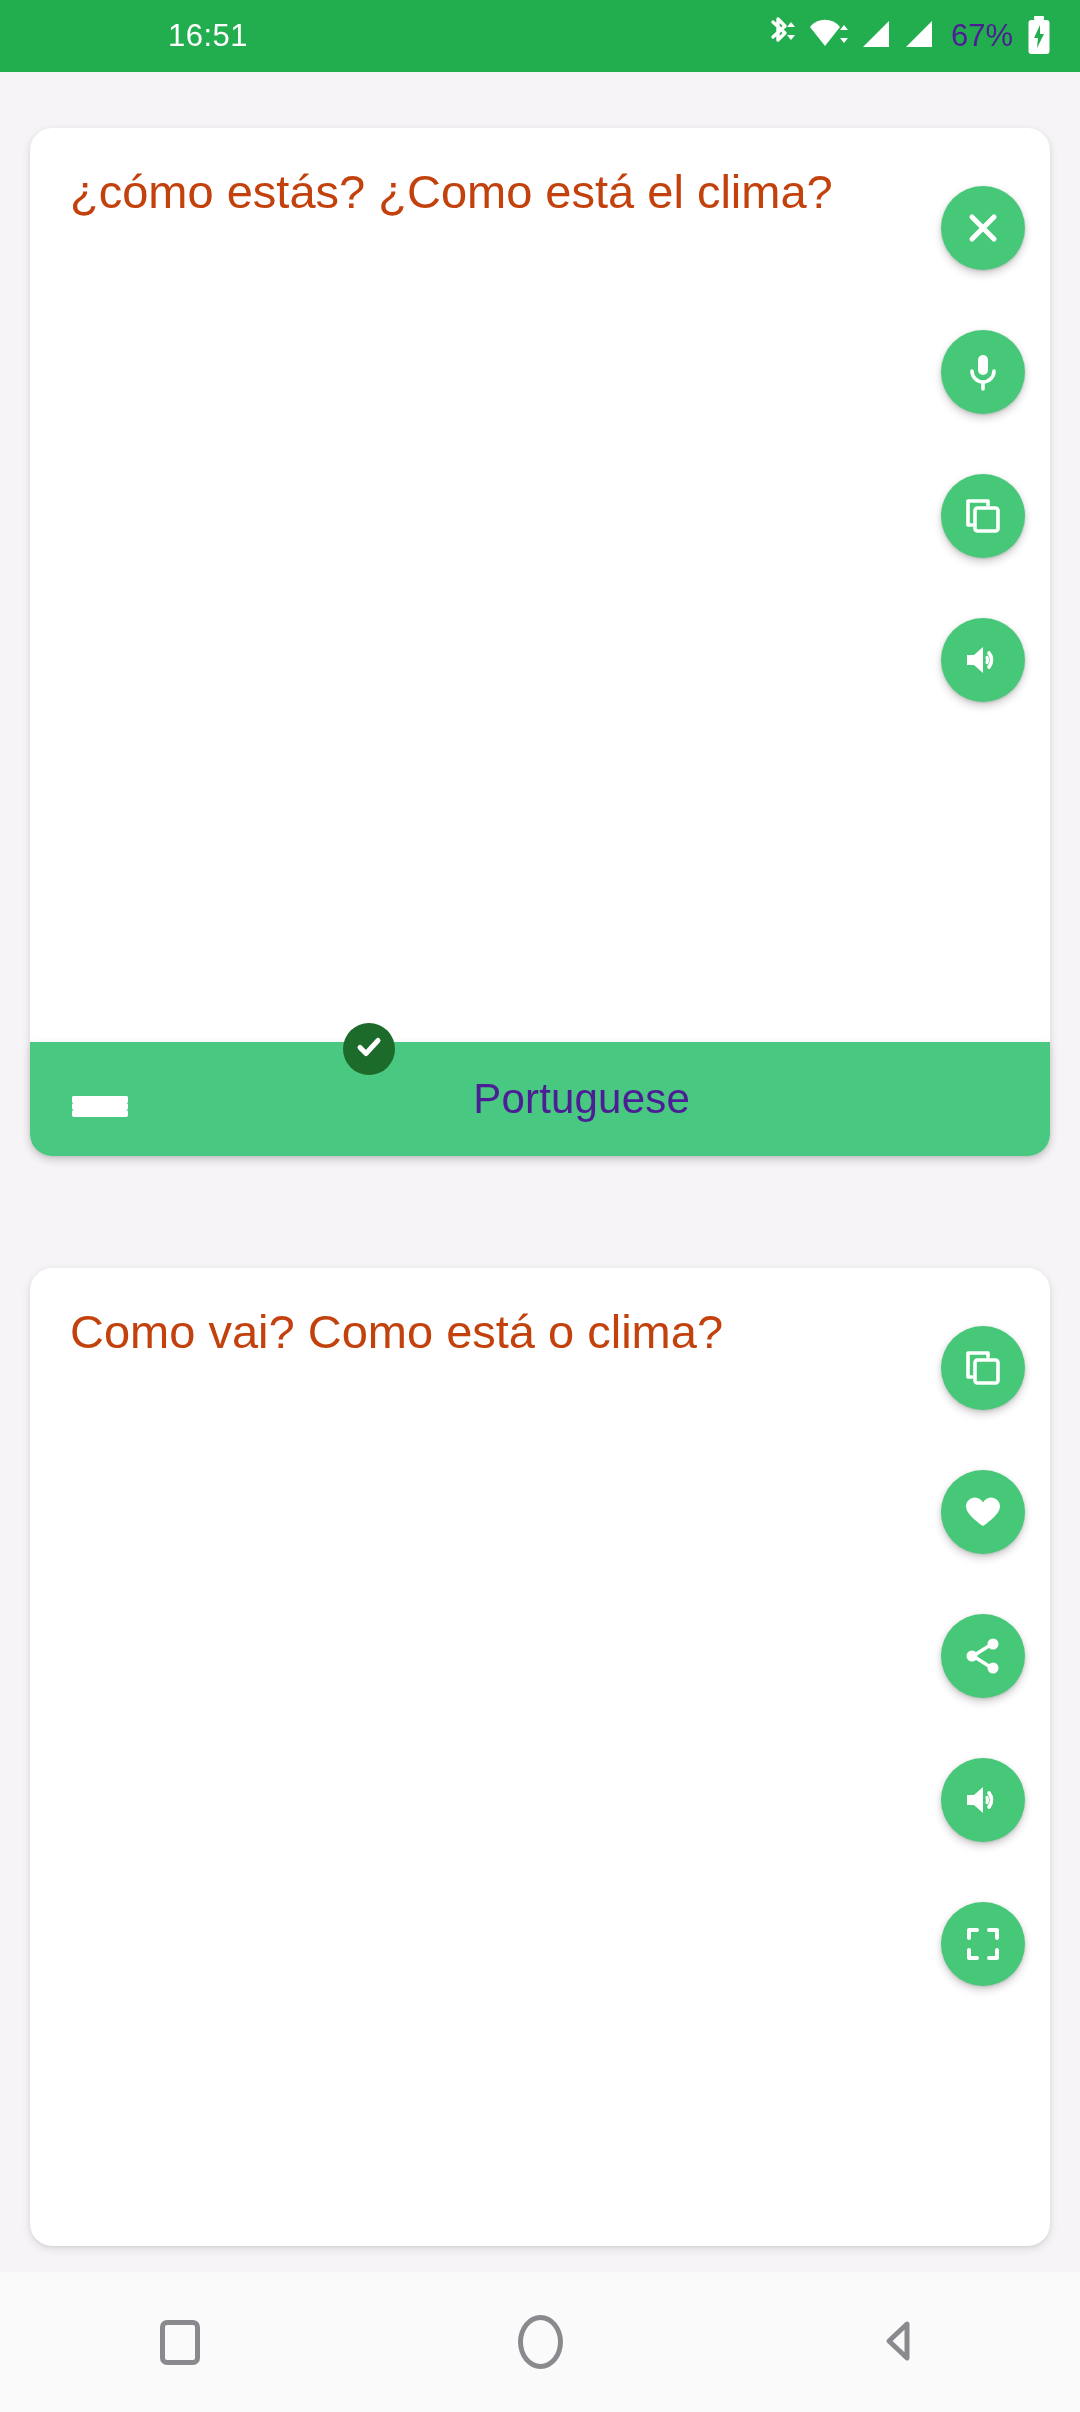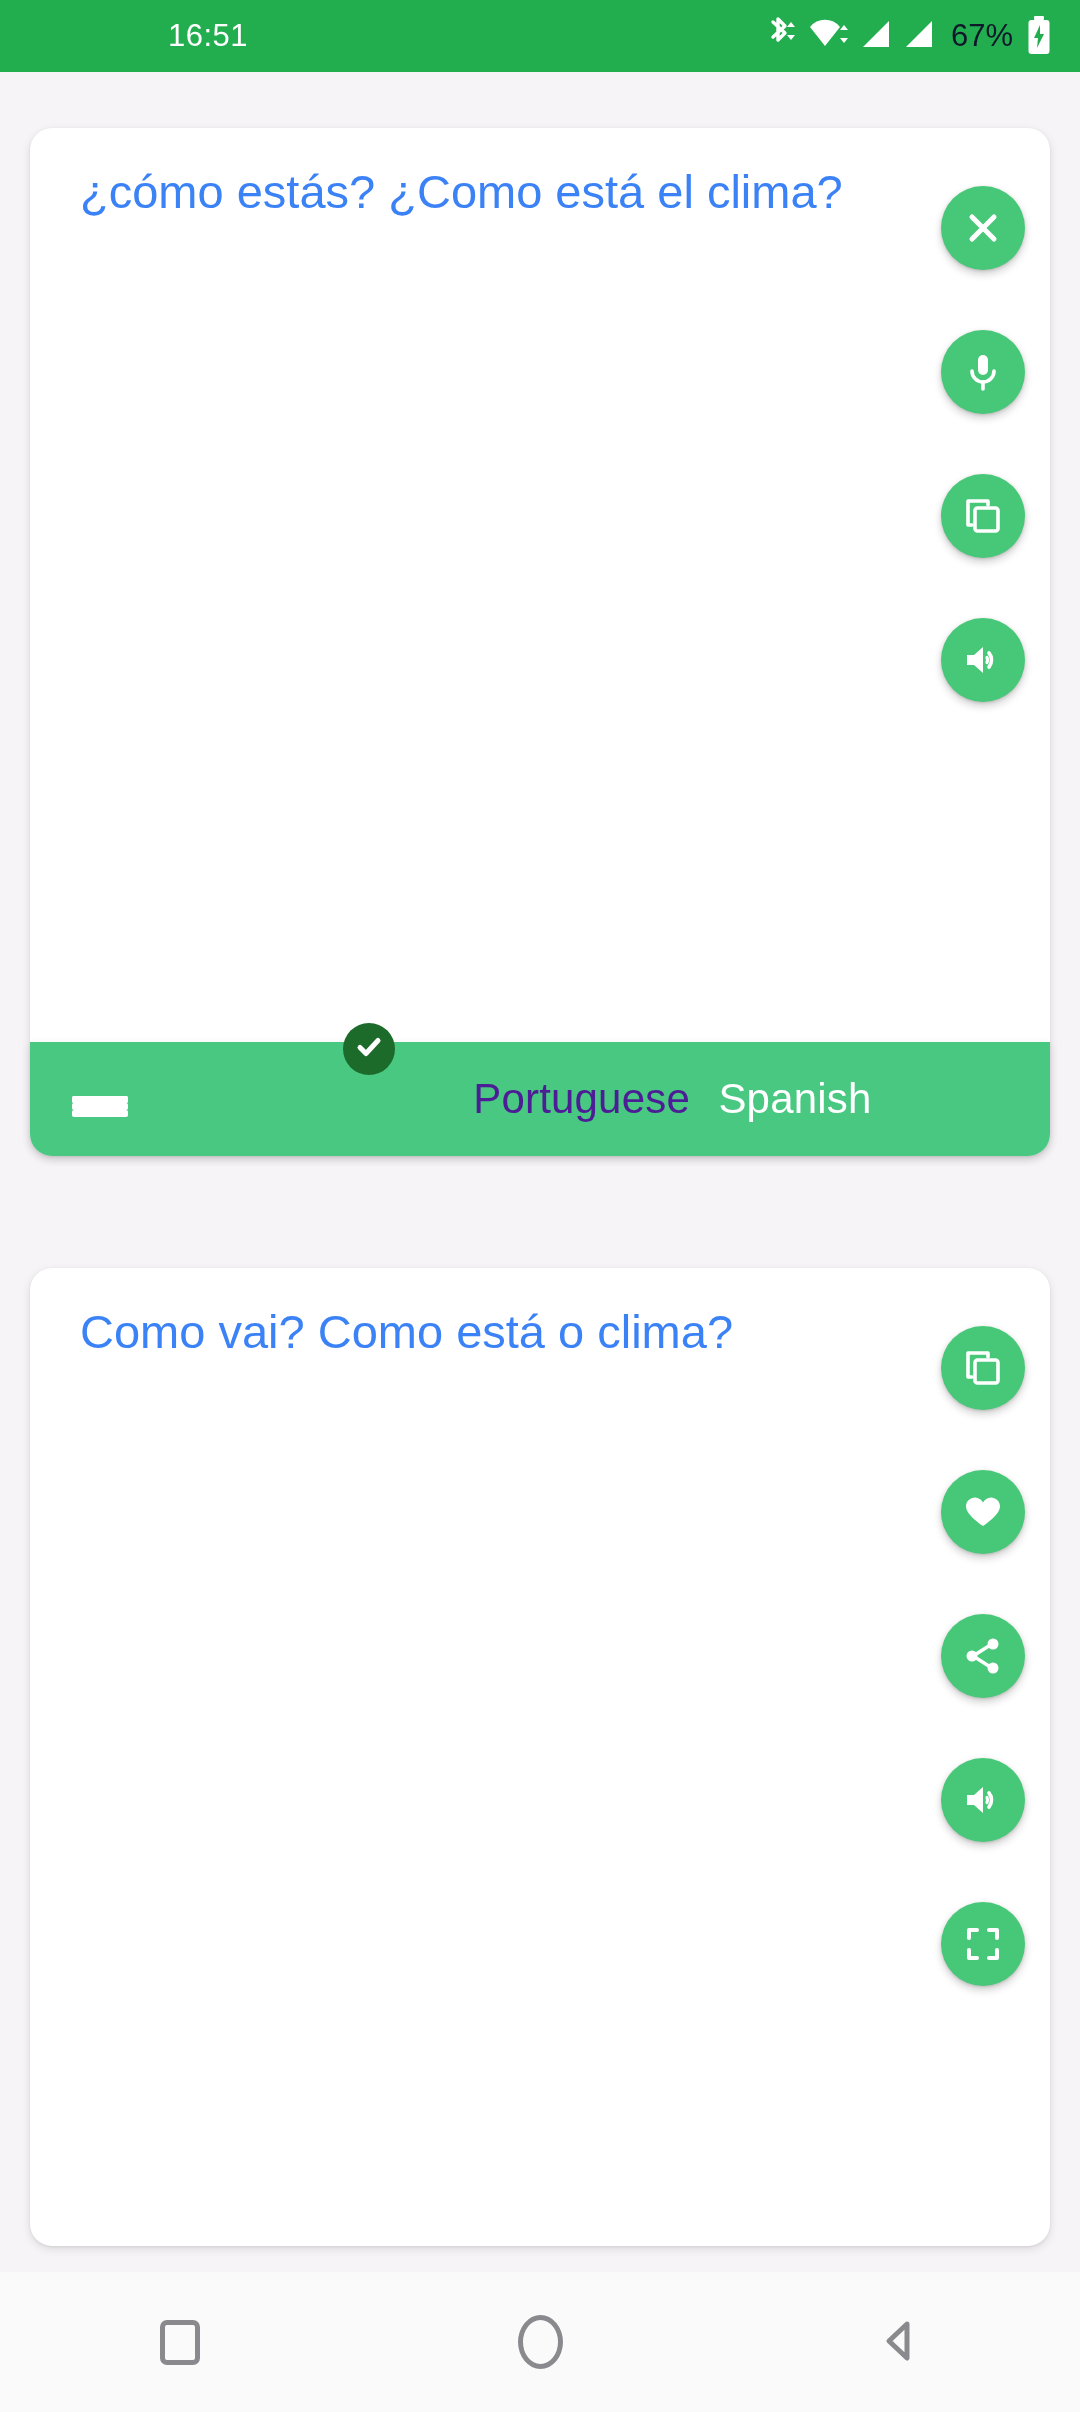--- a/index.html
+++ b/index.html
@@ -19,40 +19,40 @@
   }
   .status-time{
     position:absolute; left:168px; top:50%; transform:translateY(-50%);
     font-size:31px; font-weight:400; letter-spacing:.5px; color:#fff;
   }
   .status-icons{
     position:absolute; right:28px; top:50%; transform:translateY(-50%);
     display:flex; align-items:center; gap:9px;
   }
   .status-icons svg{ display:block; }
-  .batt-pct{ font-size:31px; color:#0f172a; margin-left:6px; margin-right:4px; }
+  .batt-pct{ font-size:31px; color:#4c1d95; margin-left:6px; margin-right:4px; }
 
   
   .card{
     position:absolute; left:30px; width:1020px;
     background:#ffffff;
     box-shadow:0 3px 10px rgba(0,0,0,.11), 0 1px 3px rgba(0,0,0,.07);
   }
   #card-source{
     top:128px; height:1028px;
     border-radius:22px 22px 22px 22px;
   }
   #card-target{
     top:1268px; height:978px;
     border-radius:22px;
   }
 
   .card-text{
-    position:absolute; left:50px; top:34px; right:140px;
-    font-size:47px; line-height:1.28; color:#3b82f6;
+    position:absolute; left:40px; top:34px; right:140px;
+    font-size:47px; line-height:1.28; color:#c2410c;
     font-weight:400; word-wrap:break-word;
   }
 
   
   .btn-col{ position:absolute; right:25px; top:58px; display:flex; flex-direction:column; }
   .fab{
     width:84px; height:84px; border-radius:50%;
     background:#47c878;
     display:flex; align-items:center; justify-content:center;
     box-shadow:0 4px 8px rgba(0,0,0,.20), 0 1px 3px rgba(0,0,0,.13);
@@ -209,21 +209,20 @@
 
     <button class="menu-btn">
       <span class="menu-bars">
         <span></span>
           <span></span>
           <span></span>
       </span>
     </button>
 
     <div class="lang-left">Portuguese</div>
-    <div class="lang-right">Spanish</div>
   </div>
 
   <div class="lang-check">
     <span>
       <svg width="30" height="30" viewBox="0 0 30 30">
         <path d="M6 15.5 L12 21.5 L24 8.5" fill="none" stroke="#fff" stroke-width="5" stroke-linecap="round" stroke-linejoin="round"></path>
       </svg>
     </span>
   </div>
 

